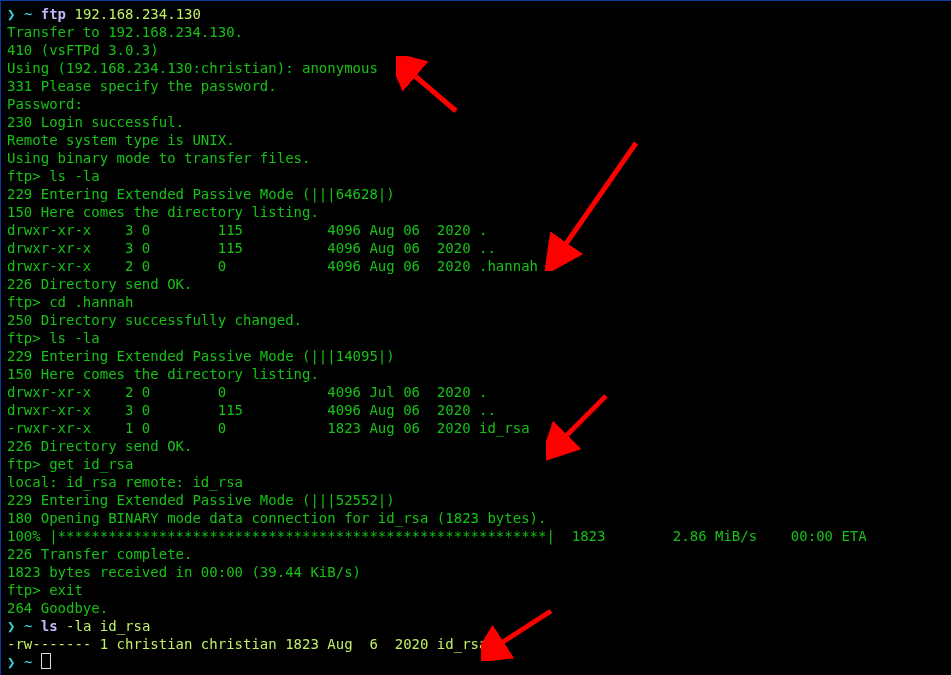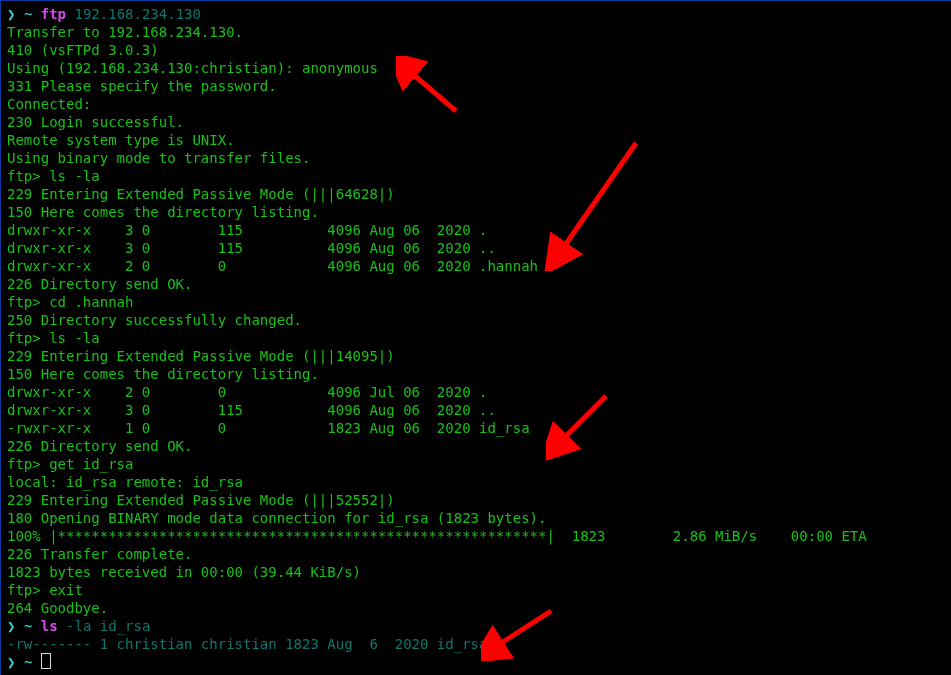--- a/index.html
+++ b/index.html
@@ -1,33 +1,33 @@
 <!DOCTYPE html>
 <html><head>
 <meta charset="utf-8">
 <style>
   html,body{margin:0;padding:0;background:#000;width:951px;height:675px;overflow:hidden}
   body{position:relative;border:1px solid #0a3aa0}
   pre{margin:0;padding:4px 6px;font-family:"DejaVu Sans Mono","Menlo","Consolas",monospace;font-size:14px;line-height:18px;color:#17c217;white-space:pre}
   .cyan{color:#3ad6d6}
-  .white{color:#0f766e}
-  .bold-grn{color:#d946ef;font-weight:bold}
+  .white{color:#bef264}
+  .bold-grn{color:#c4b5fd;font-weight:bold}
   .under{}
   .cursor{display:inline-block;width:8px;height:14px;border:1px solid #dcdcdc;vertical-align:-2px}
   .arrow{position:absolute;pointer-events:none}
 </style>
 </head>
 <body>
 
 <pre><span class="cyan">❯</span> <span class="cyan">~</span> <span class="bold-grn">ftp</span> <span class="white">192.168.234.130</span>
 <span>Transfer to 192.168.234.130.</span>
 <span>410 (vsFTPd 3.0.3)</span>
 <span>Using (192.168.234.130:christian): anonymous</span>
 <span>331 Please specify the password.</span>
-<span>Connected:</span>
+<span>Password:</span>
 <span>230 Login successful.</span>
 <span>Remote system type is UNIX.</span>
 <span>Using binary mode to transfer files.</span>
 <span>ftp&gt;</span> <span>ls -la</span>
 <span>229 Entering Extended Passive Mode (|||64628|)</span>
 <span>150 Here comes the directory listing.</span>
 <span>drwxr-xr-x    3 0        115          4096 Aug 06  2020 .</span>
 <span>drwxr-xr-x    3 0        115          4096 Aug 06  2020 ..</span>
 <span>drwxr-xr-x    2 0        0            4096 Aug 06  2020 .hannah</span>
 <span>226 Directory send OK.</span>

